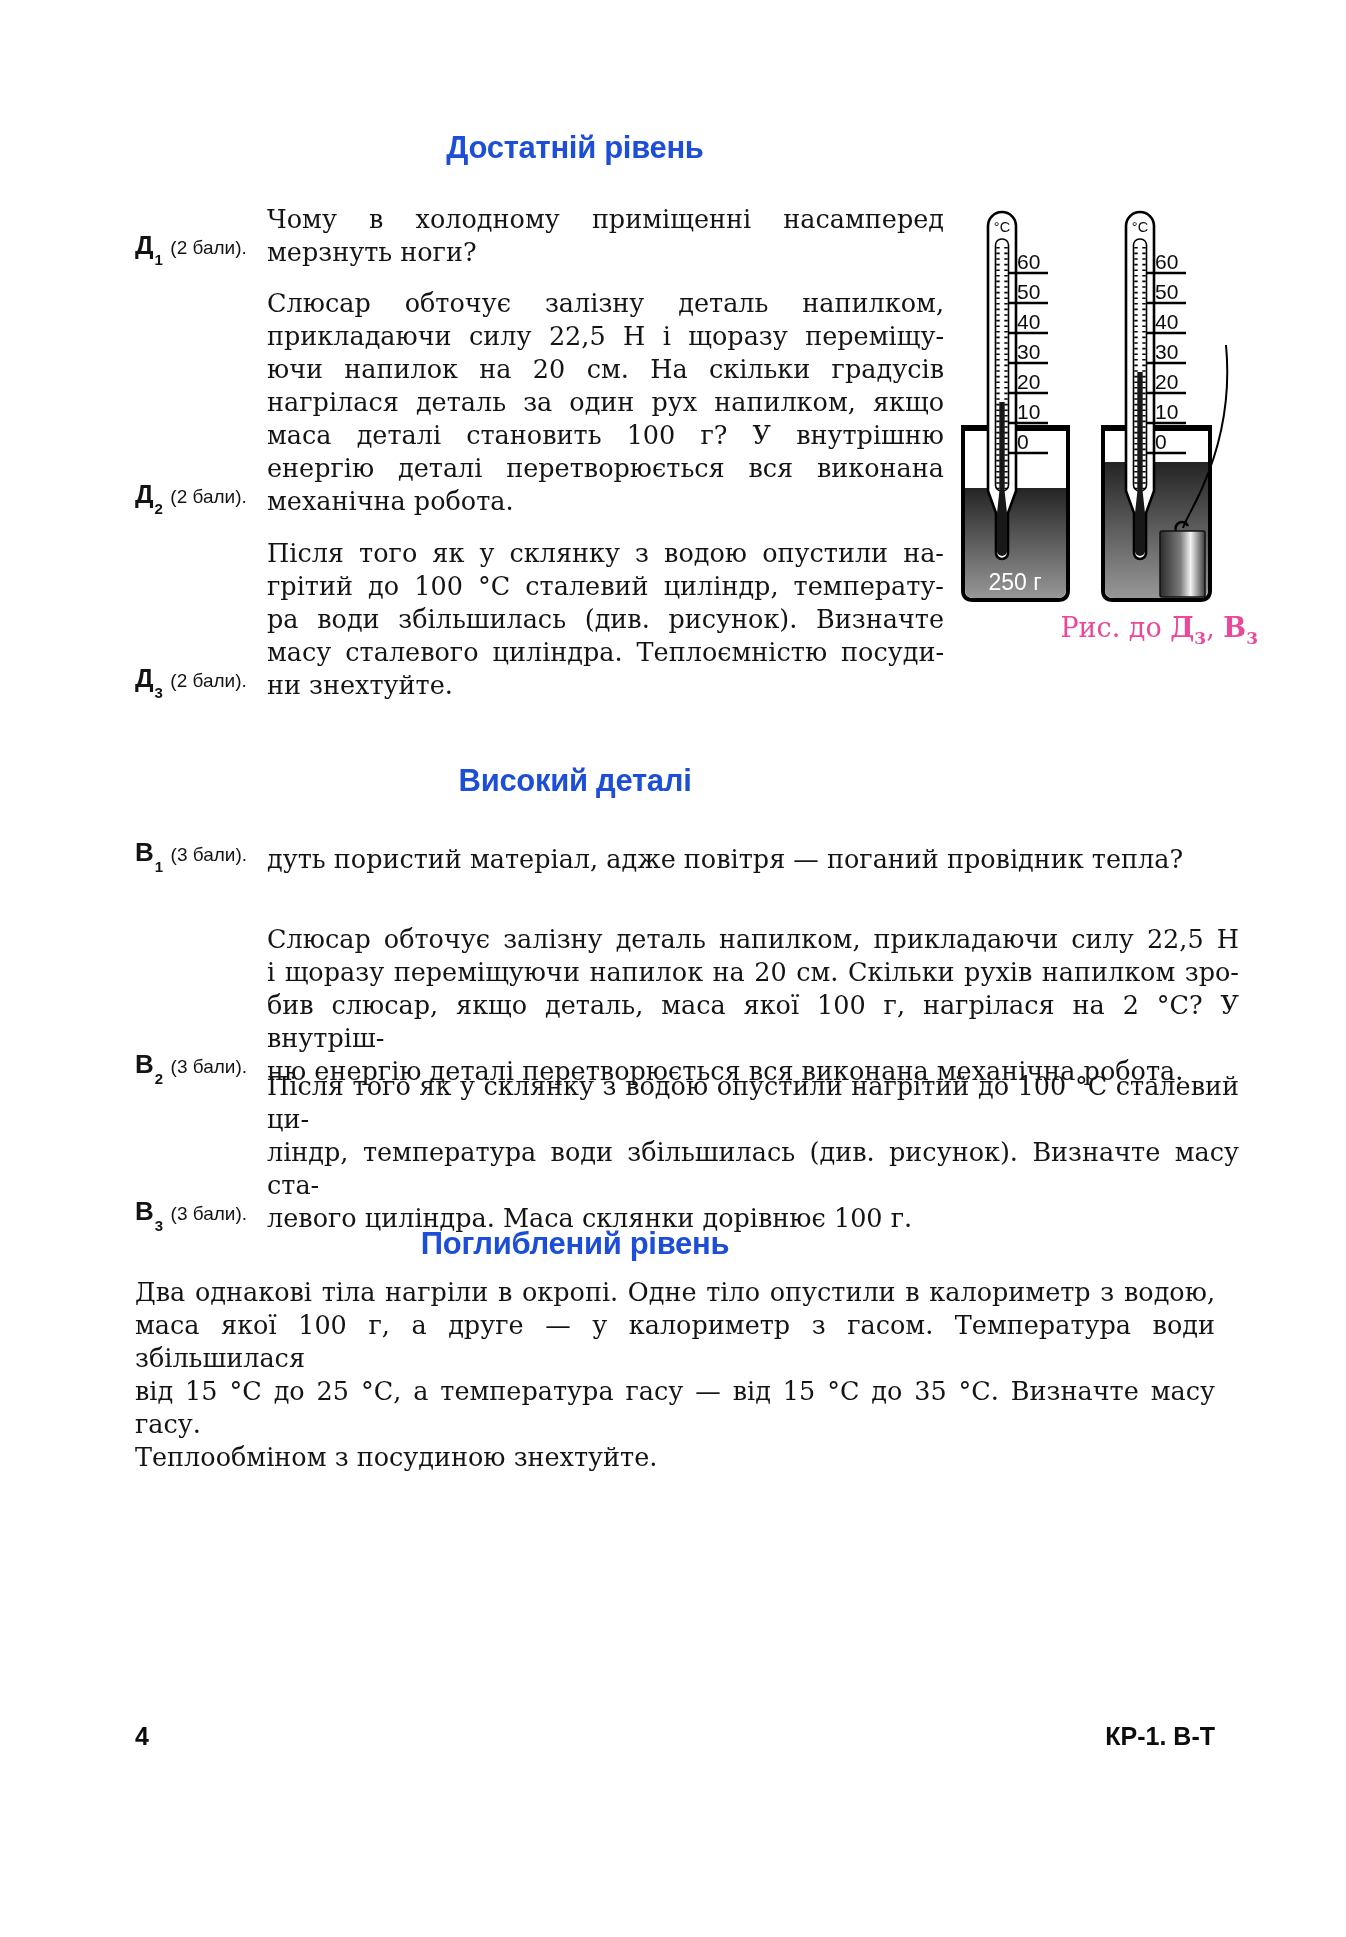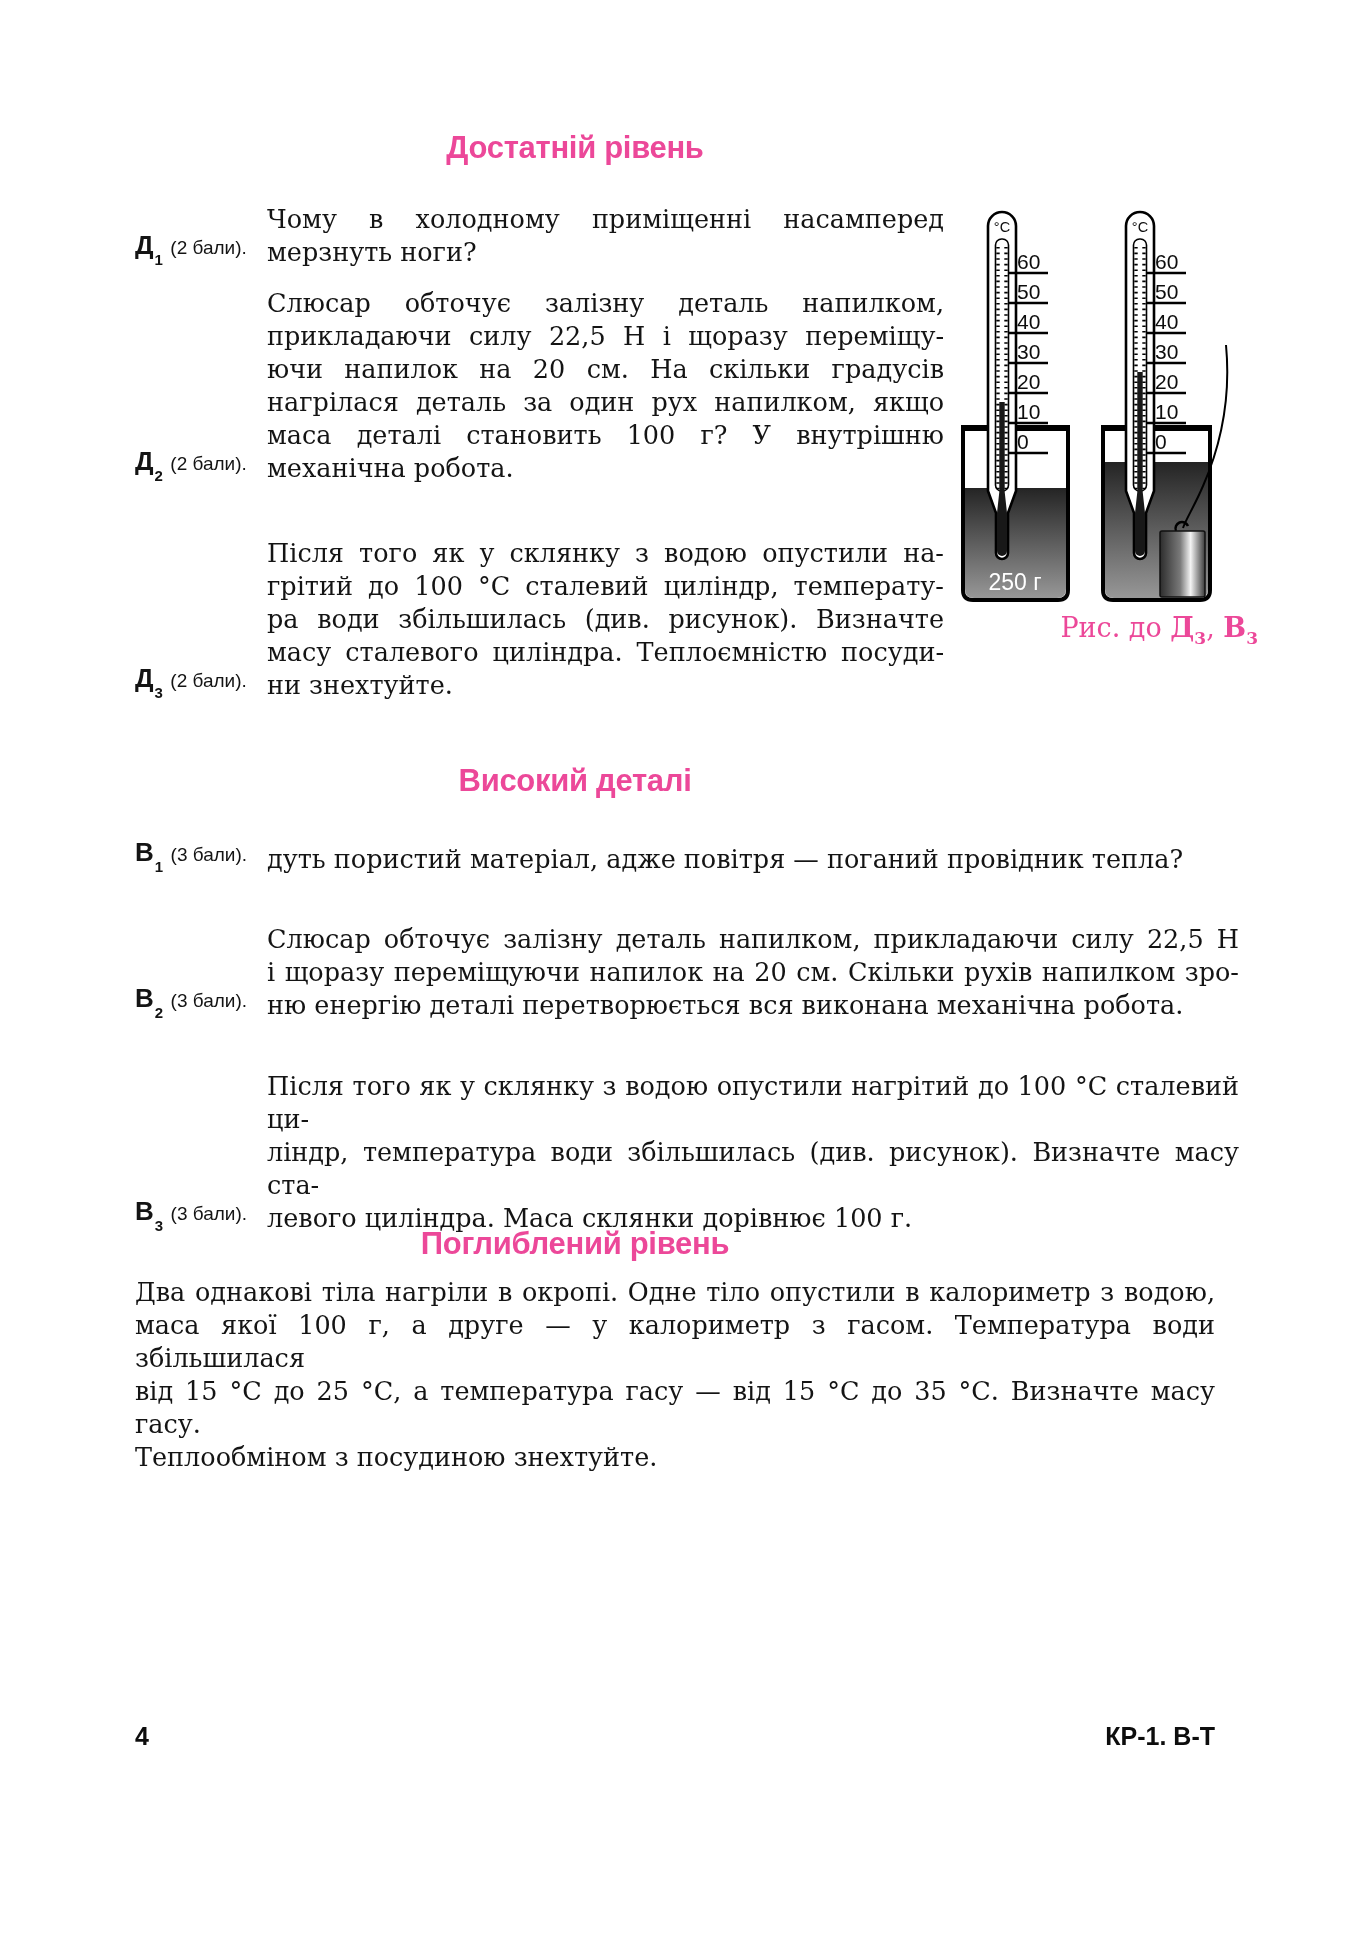--- a/index.html
+++ b/index.html
@@ -6,21 +6,21 @@
   body {
     width:1346px; height:1937px; background:#ffffff; position:relative;
     font-family:"DejaVu Serif", serif; color:#141414;
     -webkit-font-smoothing:antialiased;
   }
   .abs { position:absolute; }
 
   .heading {
     left:135px; width:880px; text-align:center;
     font-family:"Liberation Sans", sans-serif; font-weight:bold;
-    font-size:31px; letter-spacing:-0.3px; color:#ec4899;
+    font-size:31px; letter-spacing:-0.3px; color:#1d4ed8;
   }
 
   .problem { left:135px; display:flex; align-items:flex-end;gap:24px; }
   .plabel {
     width:108px; flex:none; font-family:"Liberation Sans", sans-serif;
     line-height:33px; padding-top:1px; white-space:nowrap;
   }
   .plet  { font-weight:bold; font-size:26px; }
   .psub  { font-weight:bold; font-size:15px; position:relative; top:7px; margin-left:1px; }
   .ppoints { font-size:19px; margin-left:3px; }
@@ -77,20 +77,21 @@
   <div class="plabel">
     <span class="plet">Д</span><sub class="psub">2</sub>
     <span class="ppoints">(2 бали).</span>
   </div>
   <div class="ptext dcol">
       <div class="tline">Слюсар обточує залізну деталь напилком,</div>
       <div class="tline">прикладаючи силу 22,5 Н і щоразу переміщу-</div>
       <div class="tline">ючи напилок на 20 см. На скільки градусів</div>
       <div class="tline">нагрілася деталь за один рух напилком, якщо</div>
       <div class="tline">маса деталі становить 100 г? У внутрішню</div>
+      <div class="tline">енергію деталі перетворюється вся виконана</div>
       <div class="tline last">механічна робота.</div>
     </div>
 </div>
 
 <div class="abs problem" style="top:537px">
   <div class="plabel">
     <span class="plet">Д</span><sub class="psub">3</sub>
     <span class="ppoints">(2 бали).</span>
   </div>
   <div class="ptext dcol">
@@ -204,20 +205,21 @@
 </div>
 
 <div class="abs problem" style="top:923px">
   <div class="plabel">
     <span class="plet">В</span><sub class="psub">2</sub>
     <span class="ppoints">(3 бали).</span>
   </div>
   <div class="ptext vcol">
       <div class="tline">Слюсар обточує залізну деталь напилком, прикладаючи силу 22,5 Н</div>
       <div class="tline">і щоразу переміщуючи напилок на 20 см. Скільки рухів напилком зро-</div>
+      <div class="tline">бив слюсар, якщо деталь, маса якої 100 г, нагрілася на 2 °С? У внутріш-</div>
       <div class="tline last">ню енергію деталі перетворюється вся виконана механічна робота.</div>
     </div>
 </div>
 
 <div class="abs problem" style="top:1070px">
   <div class="plabel">
     <span class="plet">В</span><sub class="psub">3</sub>
     <span class="ppoints">(3 бали).</span>
   </div>
   <div class="ptext vcol">

